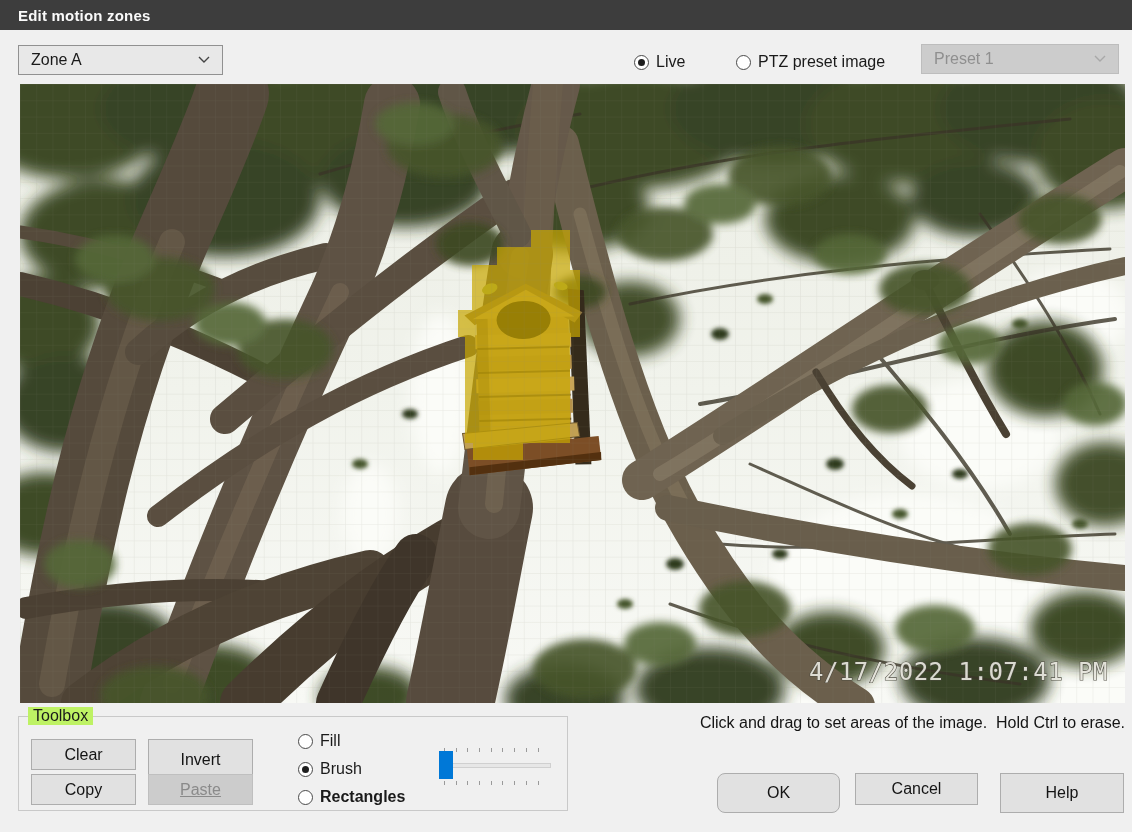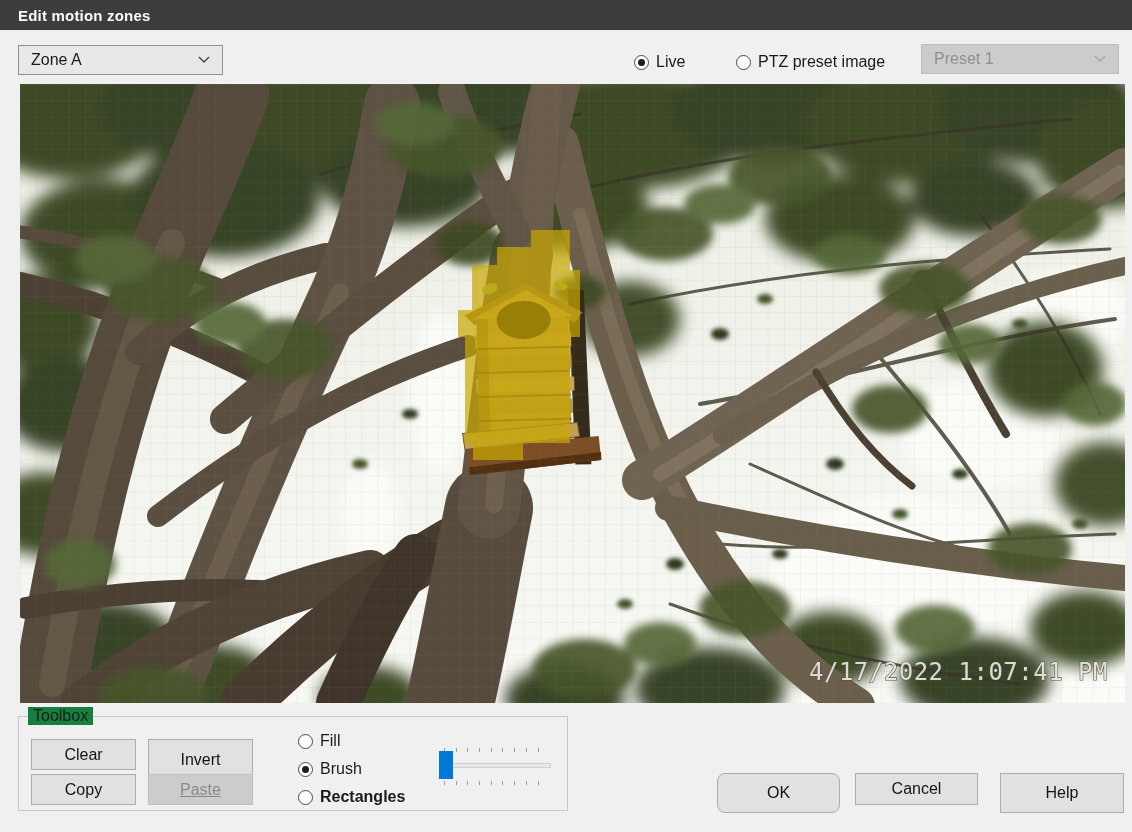--- a/index.html
+++ b/index.html
@@ -21,21 +21,21 @@
   .radio-label{position:absolute;display:flex;align-items:center;gap:7px;font-size:16px;height:18px;}
   .radio{width:15px;height:15px;border:1px solid #494949;border-radius:50%;
          background:#fff;display:inline-block;position:relative;flex:none;}
   .radio.on::after{content:"";position:absolute;inset:3px;border-radius:50%;background:#1e1e1e;}
 
   .image-area{position:absolute;left:20px;top:84px;width:1105px;height:619px;background:#eef0e9;}
   .image-area svg{display:block;width:1105px;height:619px;}
 
   .groupbox{position:absolute;left:18px;top:716px;width:550px;height:95px;
             border:1px solid #c9c9c9;}
-  .groupbox>.legend{position:absolute;top:-10px;left:9px;background:#15803d;
+  .groupbox>.legend{position:absolute;top:-10px;left:9px;background:#bef264;
                     padding:0 5px;font-size:16px;color:#1a1a1a;}
   .btn{position:absolute;background:#e1e1e1;border:1px solid #adadad;font-size:16px;
        font-family:"Liberation Sans",sans-serif;color:#141414;display:flex;
        align-items:center;justify-content:center;cursor:default;}
   .btn.disabled{background:#cccccc;border-color:#bfbfbf;color:#8a8a8a;text-decoration:underline;}
   .btn.tb-clear{left:12px;top:22px;width:105px;height:31px;}
   .btn.tb-invert{left:129px;top:22px;width:105px;height:42px;}
   .btn.tb-copy{left:12px;top:57px;width:105px;height:31px;}
   .btn.tb-paste{left:129px;top:57px;width:105px;height:31px;}
 
@@ -312,17 +312,18 @@
     <span>Rectangles</span>
   </div>
 
   <div class="slider">
     <div class="ticks top"></div>
     <div class="track"></div>
     <div class="thumb"></div>
     <div class="ticks bottom"></div>
   </div>
 
+  <div class="hint">Click and drag to set areas of the image.  Hold Ctrl to erase.</div>
   <div class="btn ok">OK</div>
   <div class="btn cancel">Cancel</div>
   <div class="btn help">Help</div>
 
 </div>
 
 </body></html>

